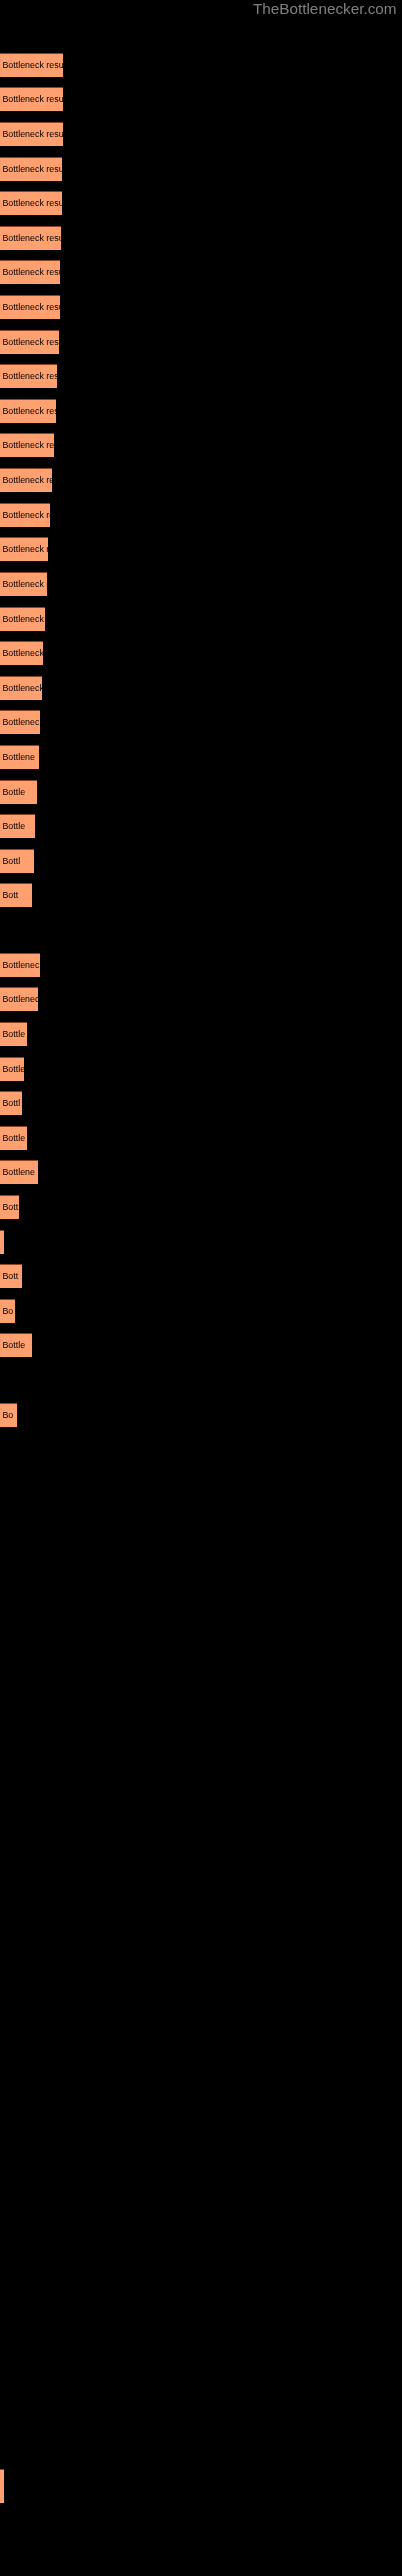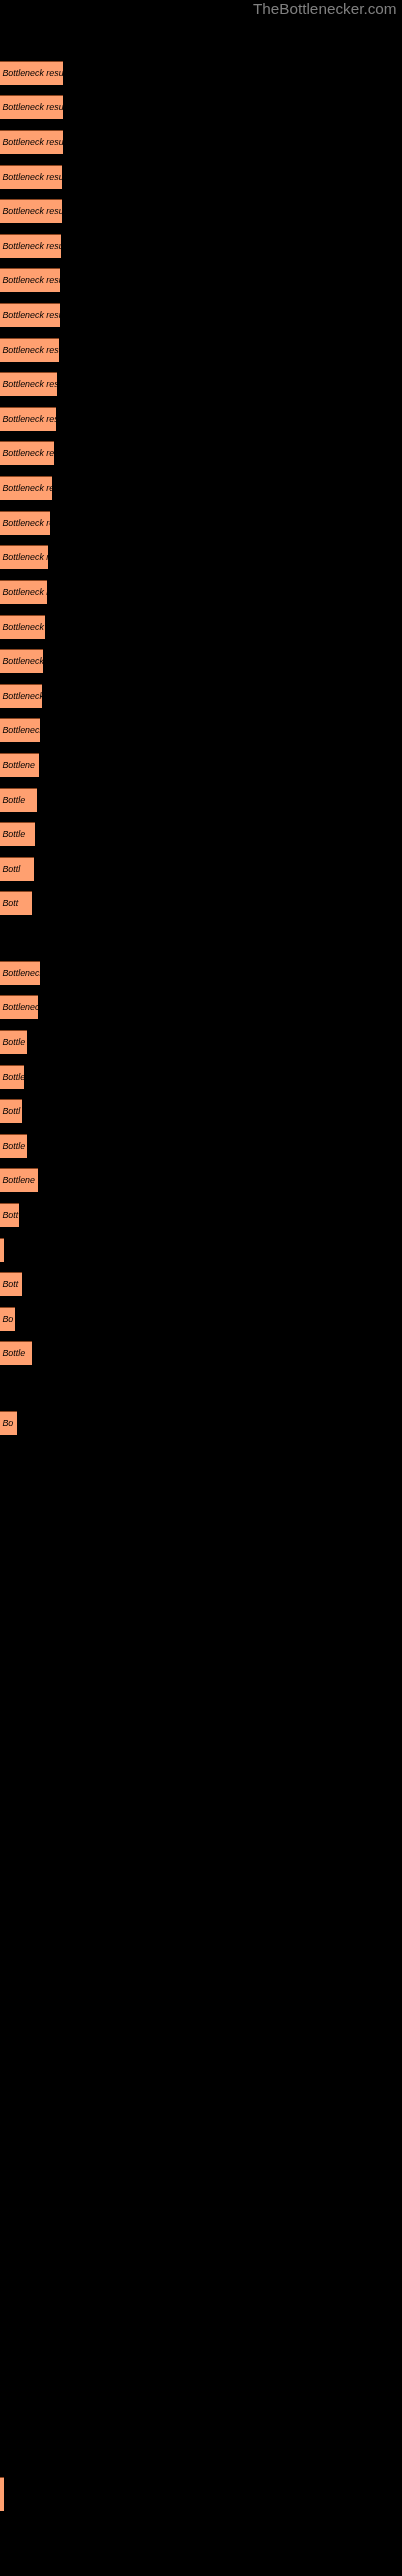--- a/index.html
+++ b/index.html
@@ -21,24 +21,23 @@
     top: 0px;
     font-size: 15.3px;
     line-height: 17.7px;
     color: #808080;
     white-space: nowrap;
     letter-spacing: 0px;
   }
   #chart-area {
     position: absolute;
     left: 0;
-    top: 14px;
+    top: 6px;
     width: 403px;
     height: 2012px;
-    font-style: italic;
   }
   .bar-row {
     position: absolute;
     left: 0;
   }
   .bar {
     position: absolute;
     left: 0;
     top: 0;
     height: 100%;

